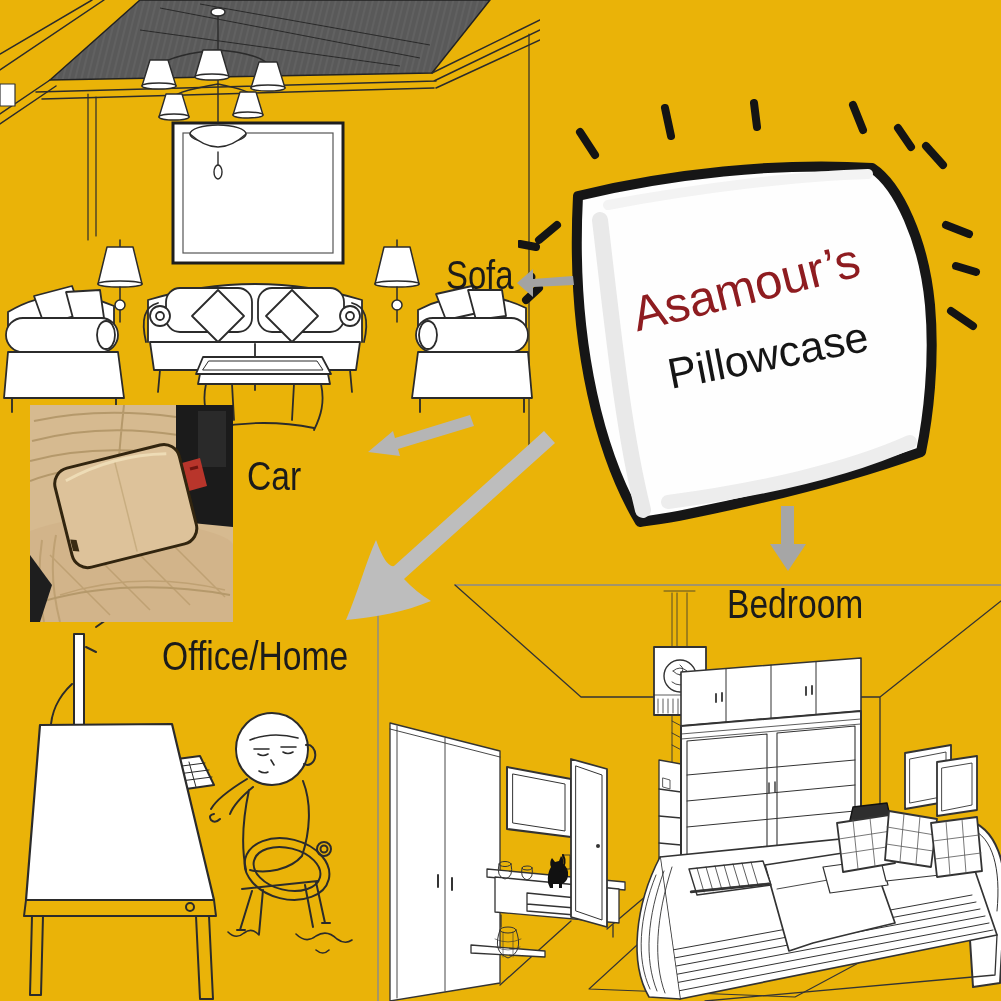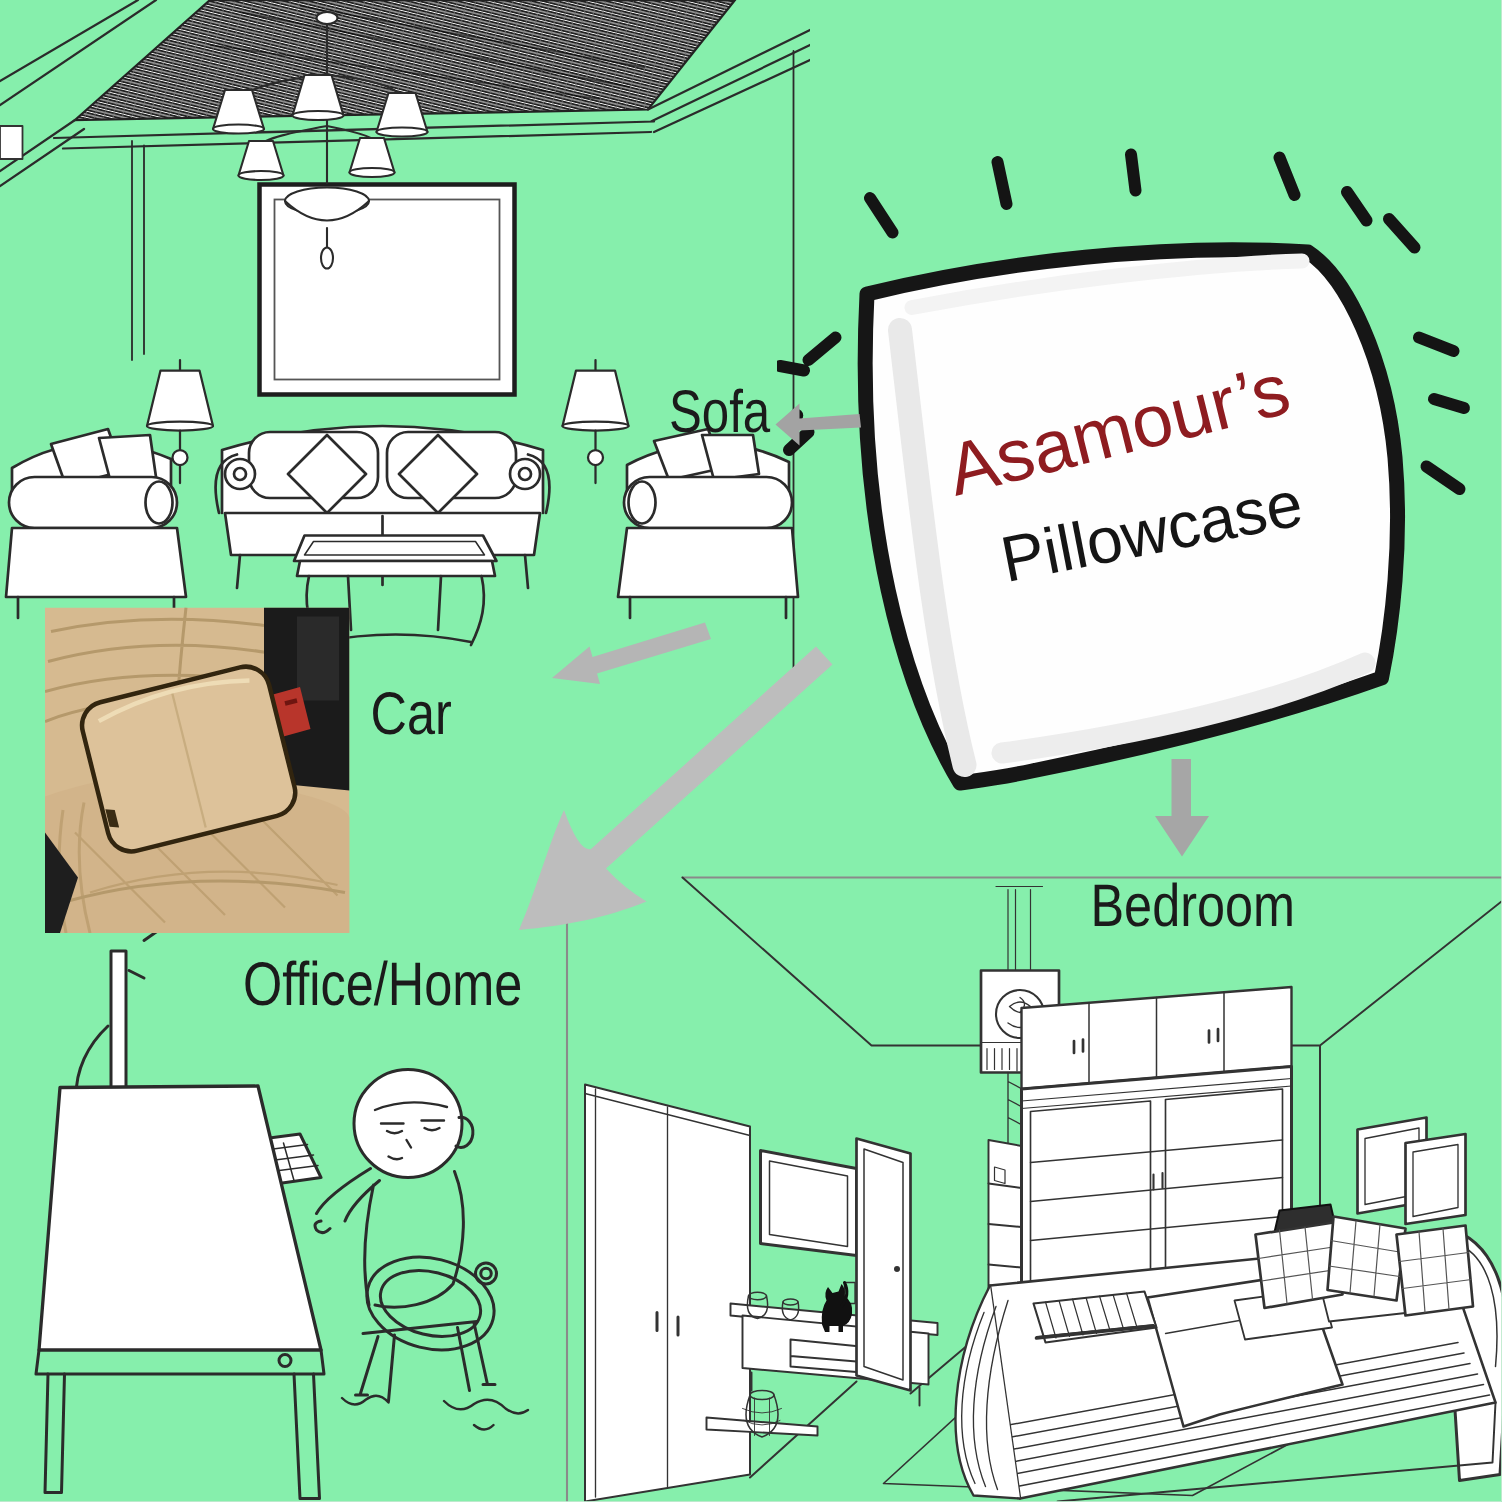--- a/index.html
+++ b/index.html
@@ -1,16 +1,16 @@
 <!DOCTYPE html>
 <html style="--brand-red: #8e1c20; --label-black: #1b1b1b; --arrow-gray: #b0b0b0; --sketch-stroke: #2b2b2b; --seat-beige: #d6ba90; --pillow-beige: #ddc29a; --console-black: #1b1b1b; --buckle-red: #b8352b;"><head>
 <meta charset="utf-8">
 <style>
   html,body{margin:0;padding:0;background:#e8e8e8;}
-  #stage{position:relative;width:1001px;height:1001px;background:#86efac;overflow:hidden;
+  #stage{position:relative;width:1001px;height:1001px;background:#eab308;overflow:hidden;
          font-family:"Liberation Sans",sans-serif;}
   #stage svg{position:absolute;display:block;}
   .label{position:absolute;color:#1b1b1b;line-height:1;white-space:nowrap;transform-origin:left top;}
   #sofa-label   {left:446px;top:255px;font-size:40px;transform:scaleX(.82);}
   #car-label    {left:247px;top:456px;font-size:40px;transform:scaleX(.84);}
   #office-label {left:162px;top:636px;font-size:41px;transform:scaleX(.82);}
   #bedroom-label{left:727px;top:584px;font-size:40px;transform:scaleX(.84);}
   .pillow-text{position:absolute;text-align:center;line-height:1;}
   #brand-text  {left:596px;top:263px;width:300px;font-size:49px;color:var(--brand-red,#8e1c20);
                 transform:rotate(-14deg);}

